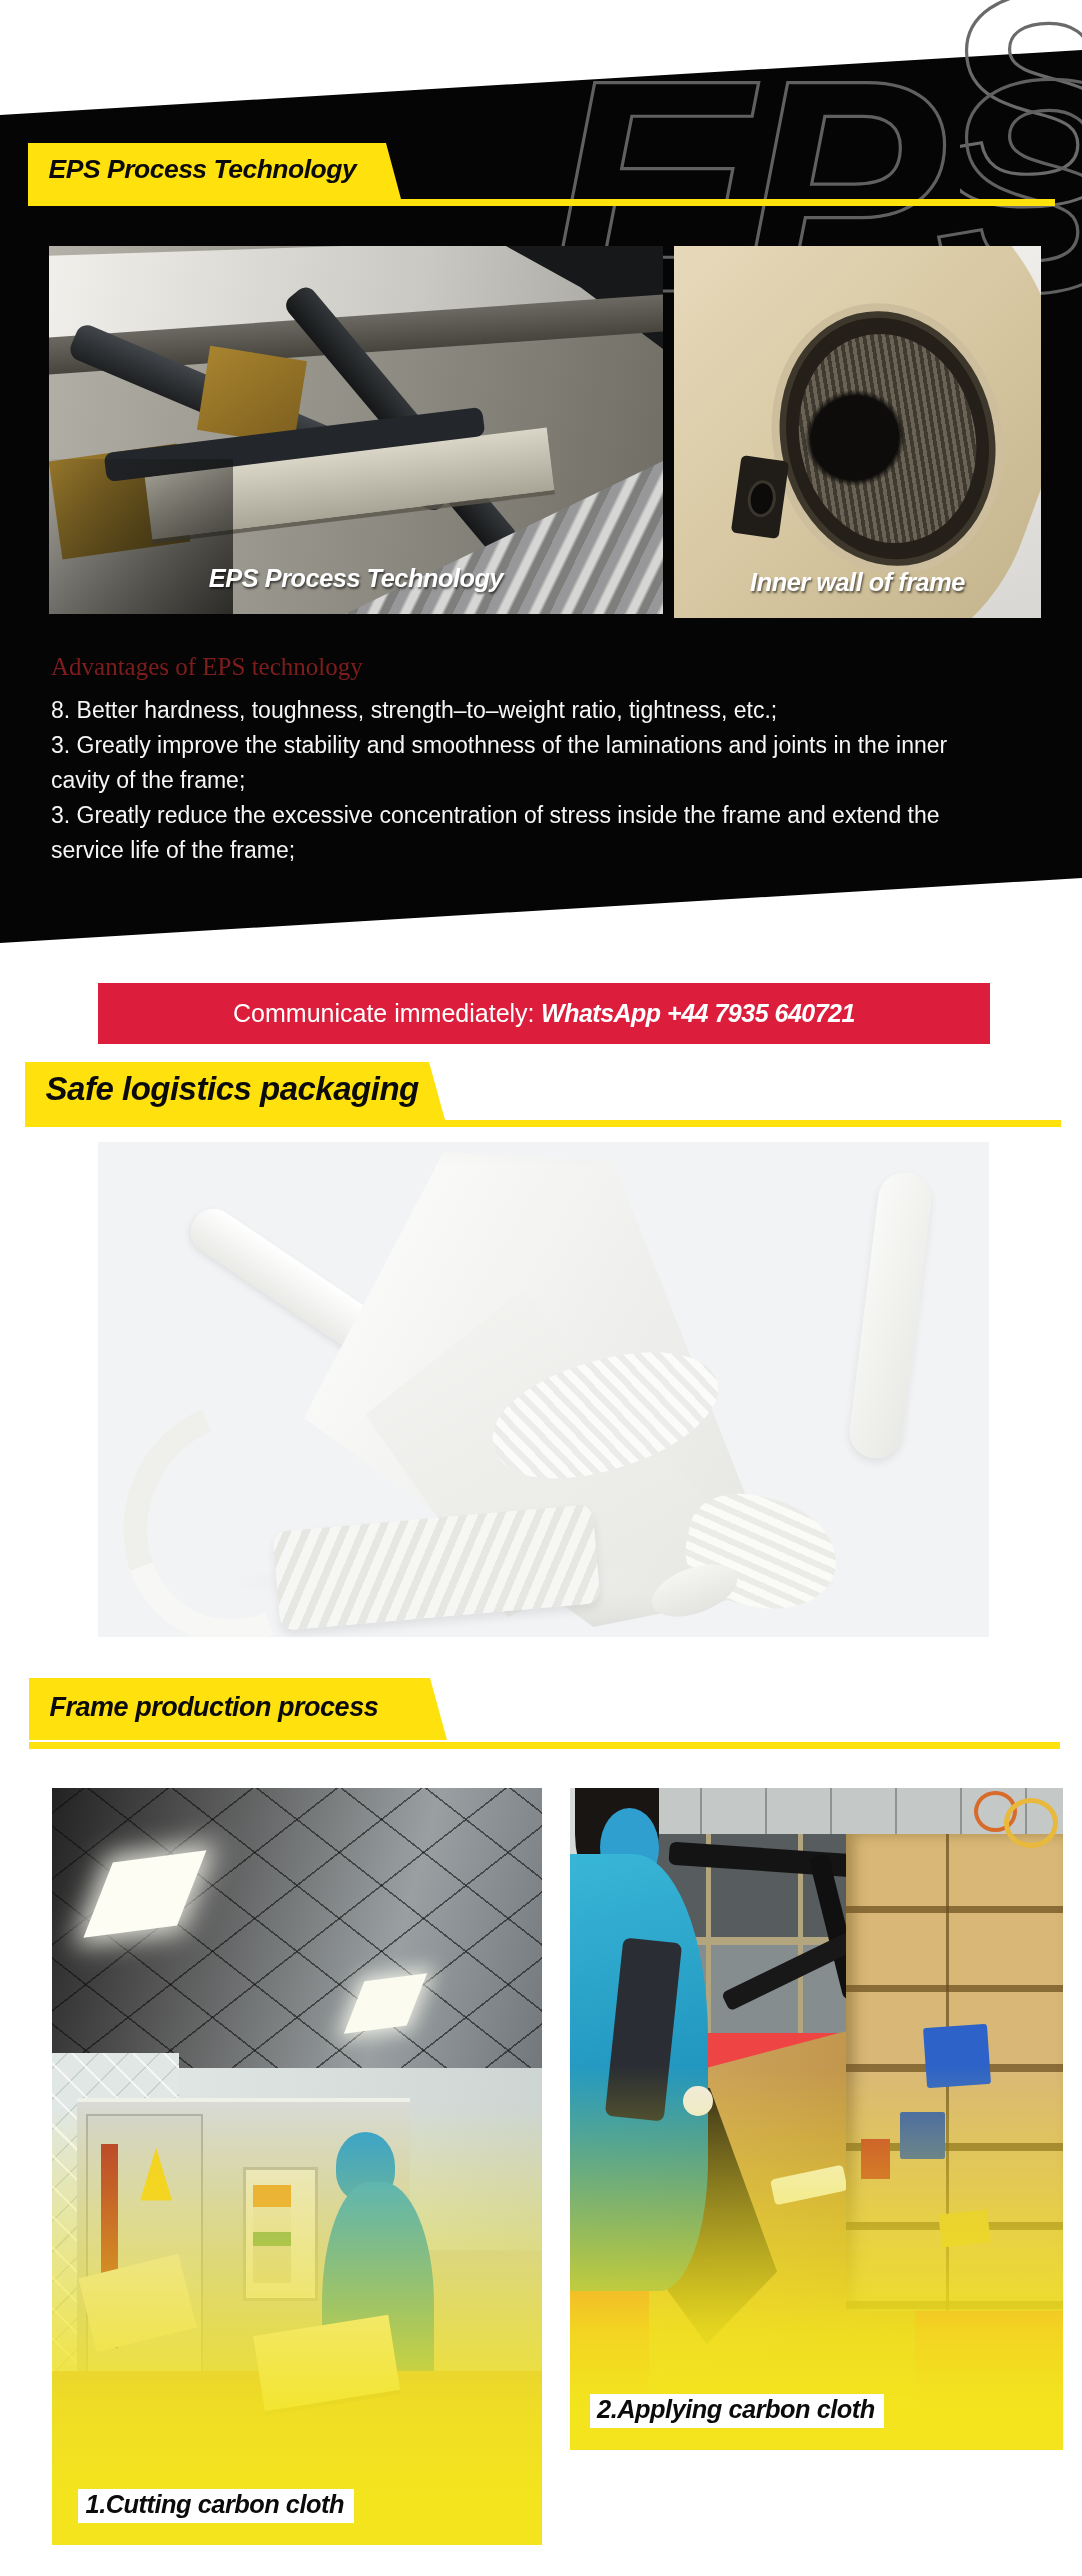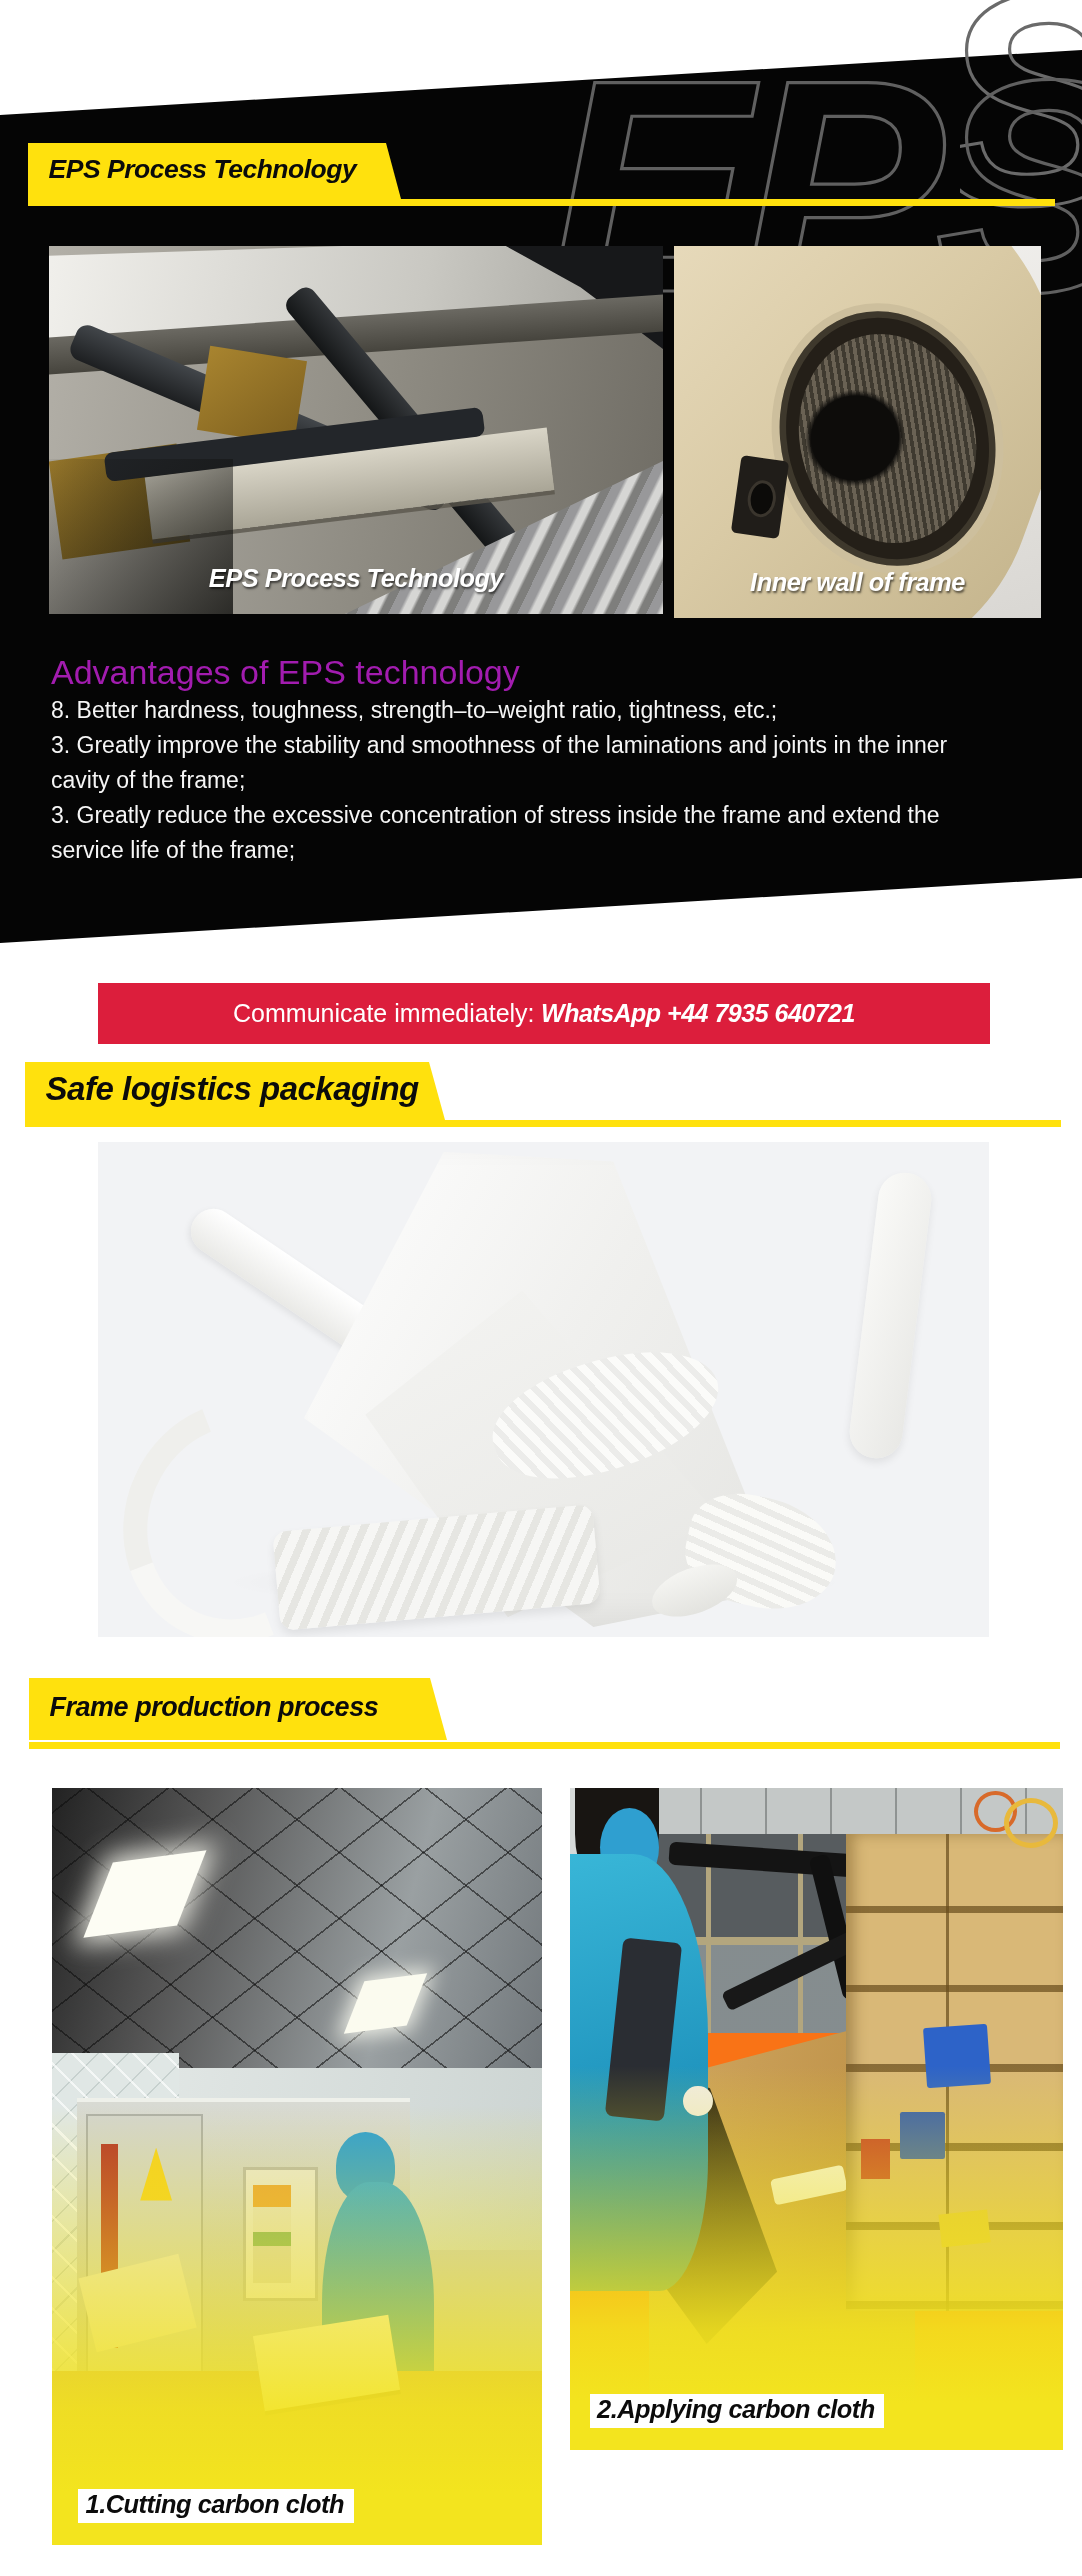--- a/index.html
+++ b/index.html
@@ -75,22 +75,22 @@
      background:#241f18;border:8.7px solid #cdbf9d;box-shadow:inset 0 0 0 6.5px #3e382c;}
   .in-weave{left:9%;top:9%;width:82%;height:82%;border-radius:50%;background-color:#4a443a;
      background-image:radial-gradient(ellipse at 32% 46%,#0d0c0a 0 26%,rgba(13,12,10,0) 30%),
        repeating-linear-gradient(95deg,#6a6254 0 3.8px,#3f3a30 3.8px 7.6px),
        repeating-linear-gradient(5deg,rgba(0,0,0,.35) 0 2.7px,rgba(0,0,0,0) 2.7px 6px);}
   .in-bracket{left:17%;top:57%;width:13%;height:21%;border-radius:5.4px;background:#201d19;transform:rotate(8deg);}
   .in-bracket::after{content:"";position:absolute;left:26%;top:28%;width:46%;height:40%;
      border-radius:50%;background:#0c0b09;border:3.2px solid #3a352d;}
 
   
-  .adv-head{position:absolute;left:51px;top:653px;z-index:3;color:#a21caf;
-     font-size:34px;font-weight:500;letter-spacing:0;}
+  .adv-head{position:absolute;left:51px;top:653px;z-index:3;color:#7f1d1d;
+     font-size:25px;font-weight:500;letter-spacing:0;font-family:Liberation Serif, serif;}
   .adv-list{position:absolute;left:51px;top:693px;width:931px;z-index:3;color:#f6f6f6;
      font-size:23px;line-height:35px;font-weight:400;}
   .adv-list p{margin:0;}
 
   
   .red-banner{position:absolute;left:98px;top:960px;width:892px;height:61px;background:#DC1E3C;
      display:flex;align-items:center;justify-content:center;z-index:3;color:#ffffff;
      font-size:25px;white-space:nowrap;margin-top:23px;}
   .red-banner .hl{font-weight:700;font-style:italic;margin-left:6.5px;letter-spacing:-0.5px;}
 
@@ -145,21 +145,21 @@
   .ct-screen::after{content:"";position:absolute;left:10%;top:12%;width:55%;height:76%;
      background:linear-gradient(#e8a33c 0 22%,#e4e0ce 22% 48%,#7fb06a 48% 62%,#d8d4c2 62% 100%);}
   .ct-cap{left:58%;top:45.5%;width:12%;height:9%;background:#2e9fd4;border-radius:50% 50% 42% 42%;}
   .ct-body{left:55%;top:52%;width:23%;height:31%;background:linear-gradient(#33a9dc,#1f87c0);
      border-radius:42% 46% 18% 26%/52% 52% 18% 18%;}
   .ct-table{left:0;bottom:0;width:100%;height:23%;background:linear-gradient(#caa265,#b8904f);}
   .ct-stack1{left:42%;top:71%;width:28%;height:10%;background:#f2efdf;transform:rotate(-9deg);
      box-shadow:0 4.3px 0 rgba(120,100,60,.45);}
   .ct-stack2{left:7%;top:63%;width:21%;height:10%;background:#eae6d2;transform:rotate(-14deg);}
 
-  .ph-app{left:570px;top:1788px;width:493px;height:662px;background:#f97316;}
+  .ph-app{left:570px;top:1788px;width:493px;height:662px;background:#ef4444;}
   .ap-ceil{left:0;top:0;width:100%;height:7%;background:#c4c8c7;
      background-image:repeating-linear-gradient(90deg,rgba(90,95,94,.5) 0 1.6px,rgba(0,0,0,0) 1.6px 65px);}
   .ap-win{left:9%;top:7%;width:91%;height:30%;background:#575c5f;
      background-image:repeating-linear-gradient(90deg,#b3a67e 0 4.9px,rgba(0,0,0,0) 4.9px 92px),
        linear-gradient(rgba(0,0,0,0) 0 52%,#b3a67e 52% 56%,rgba(138,146,148,.9) 56% 100%);}
   .ap-wall{left:0;top:0;width:11%;height:46%;background:#d6dad9;}
   .ap-hair{left:1%;top:0;width:17%;height:17%;background:#181512;border-radius:0 0 52% 52%/0 0 62% 62%;}
   .ap-cap{left:6%;top:3%;width:12%;height:12%;background:#2f9fd0;border-radius:50%;}
   .ap-person{left:-5%;top:10%;width:33%;height:66%;border-radius:0 46% 30% 0/0 42% 30% 0;
      background:linear-gradient(165deg,#39b7d8,#1f93bd 58%,#177a9f);}

